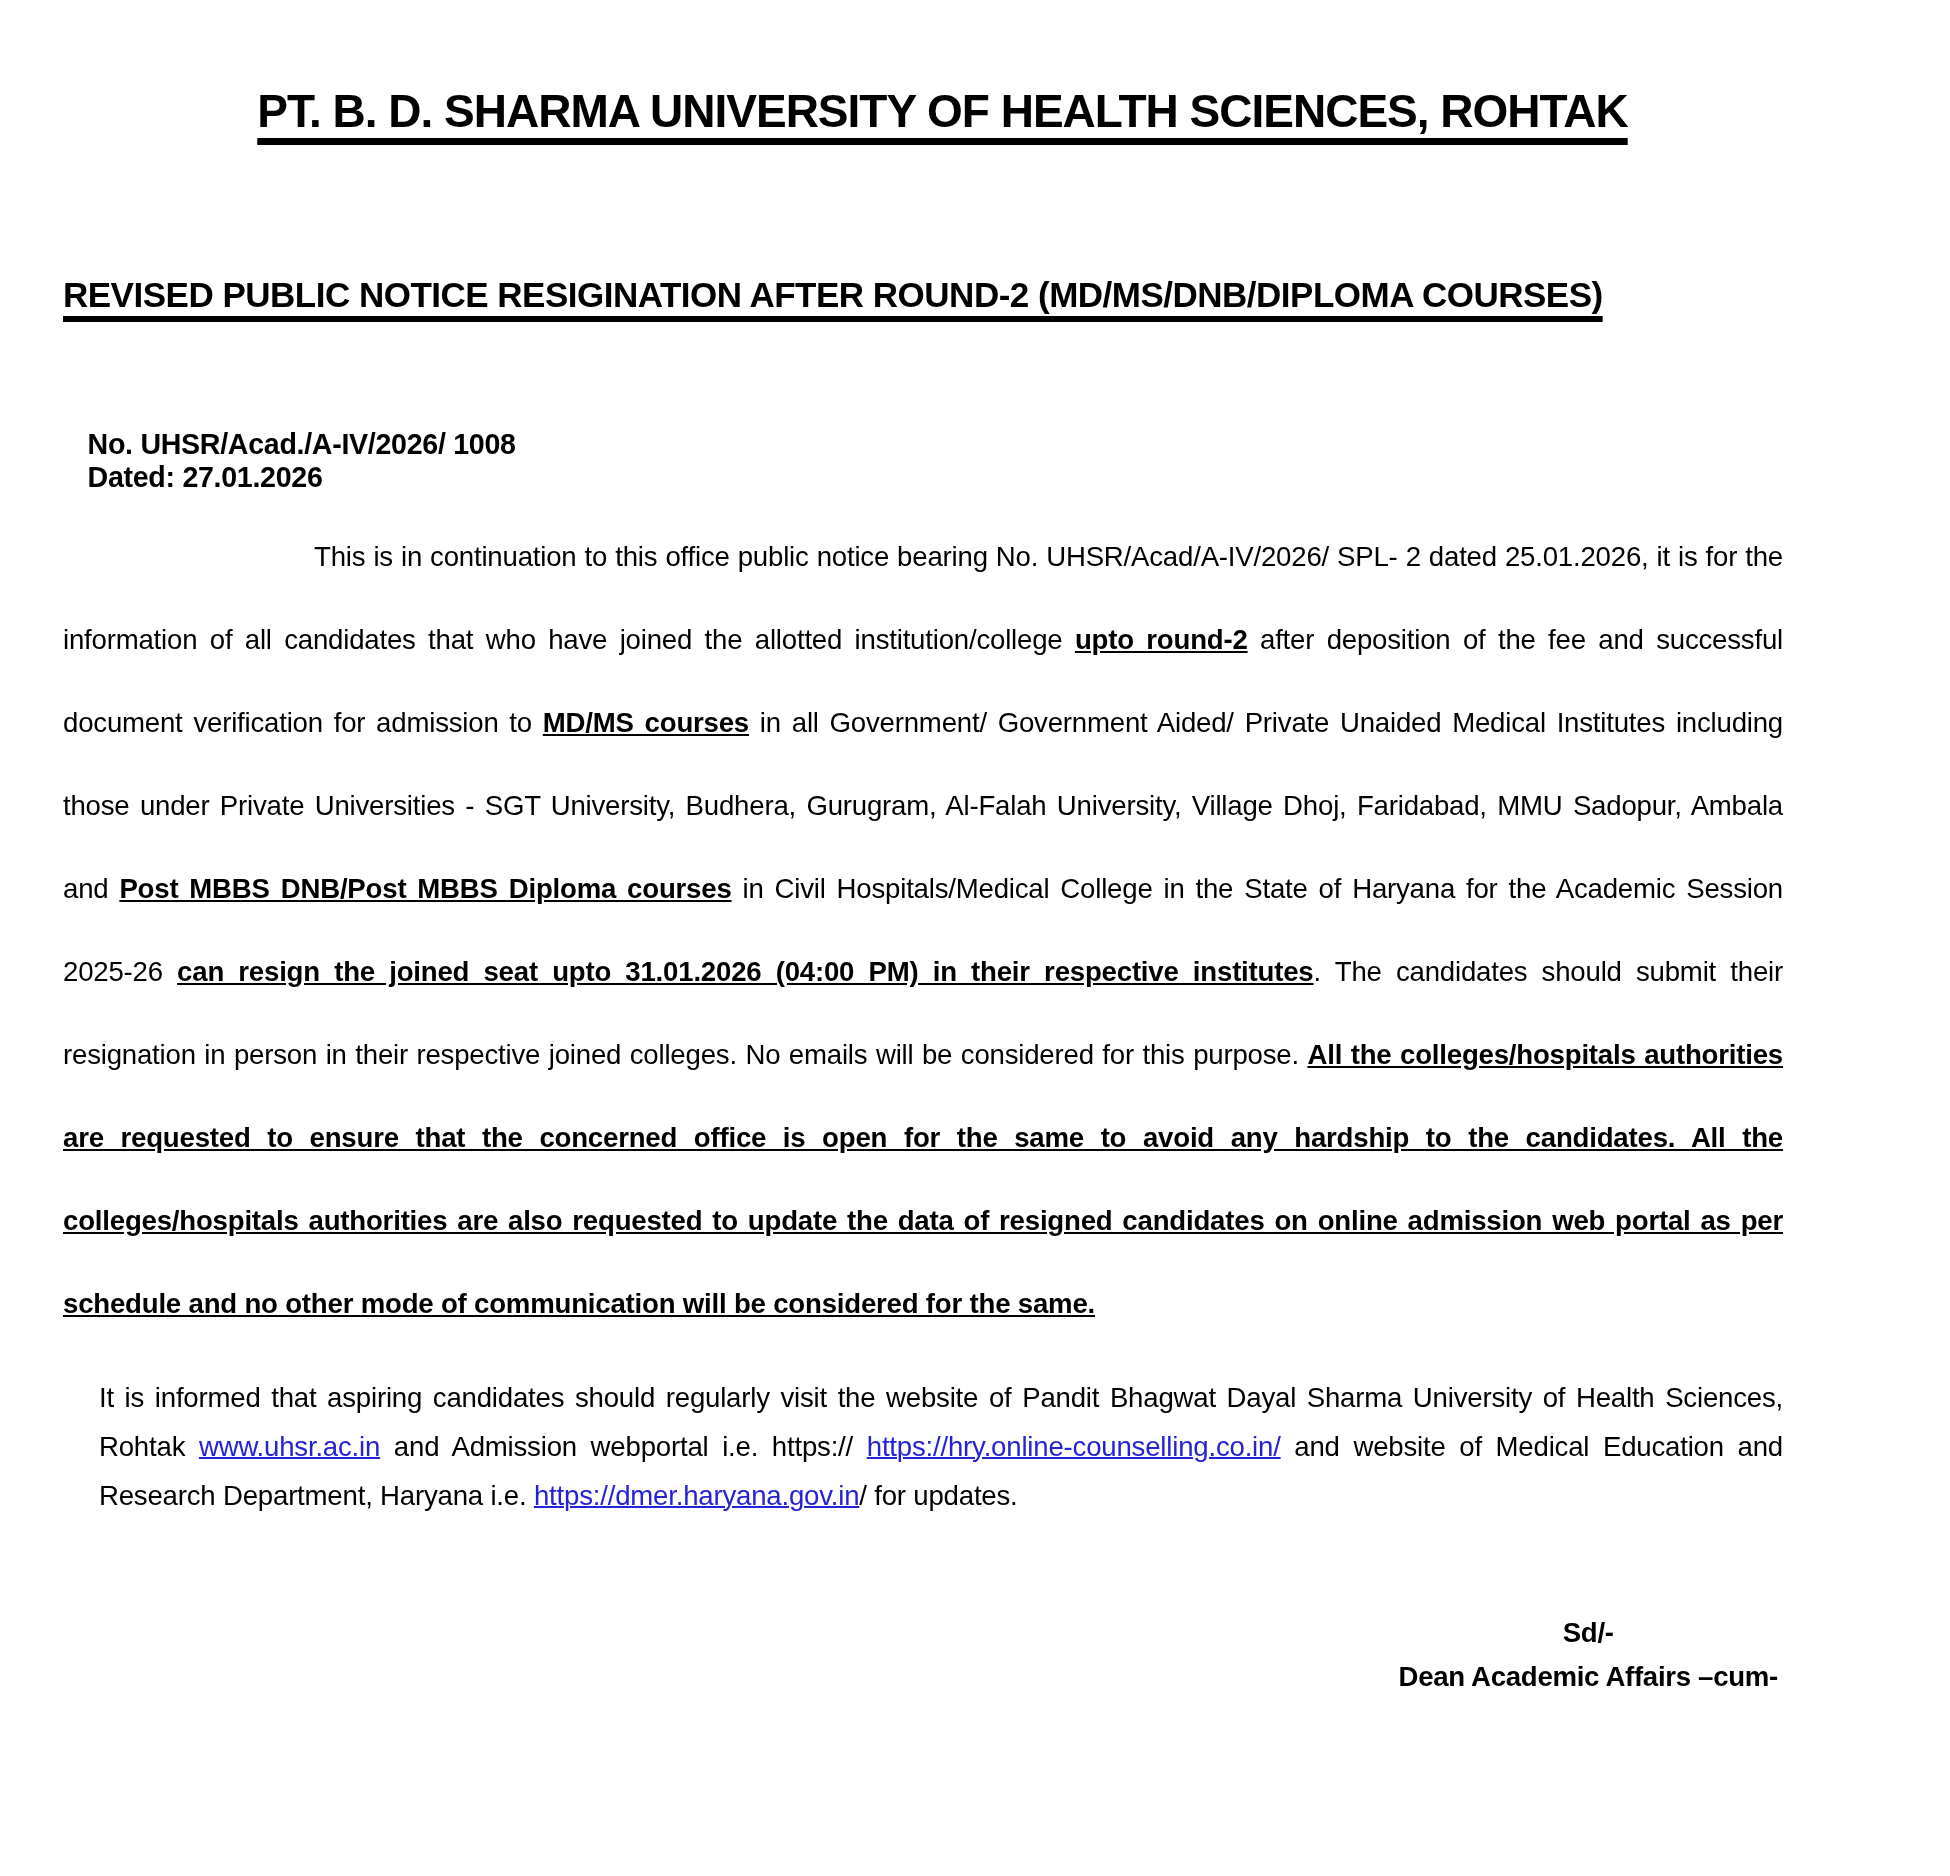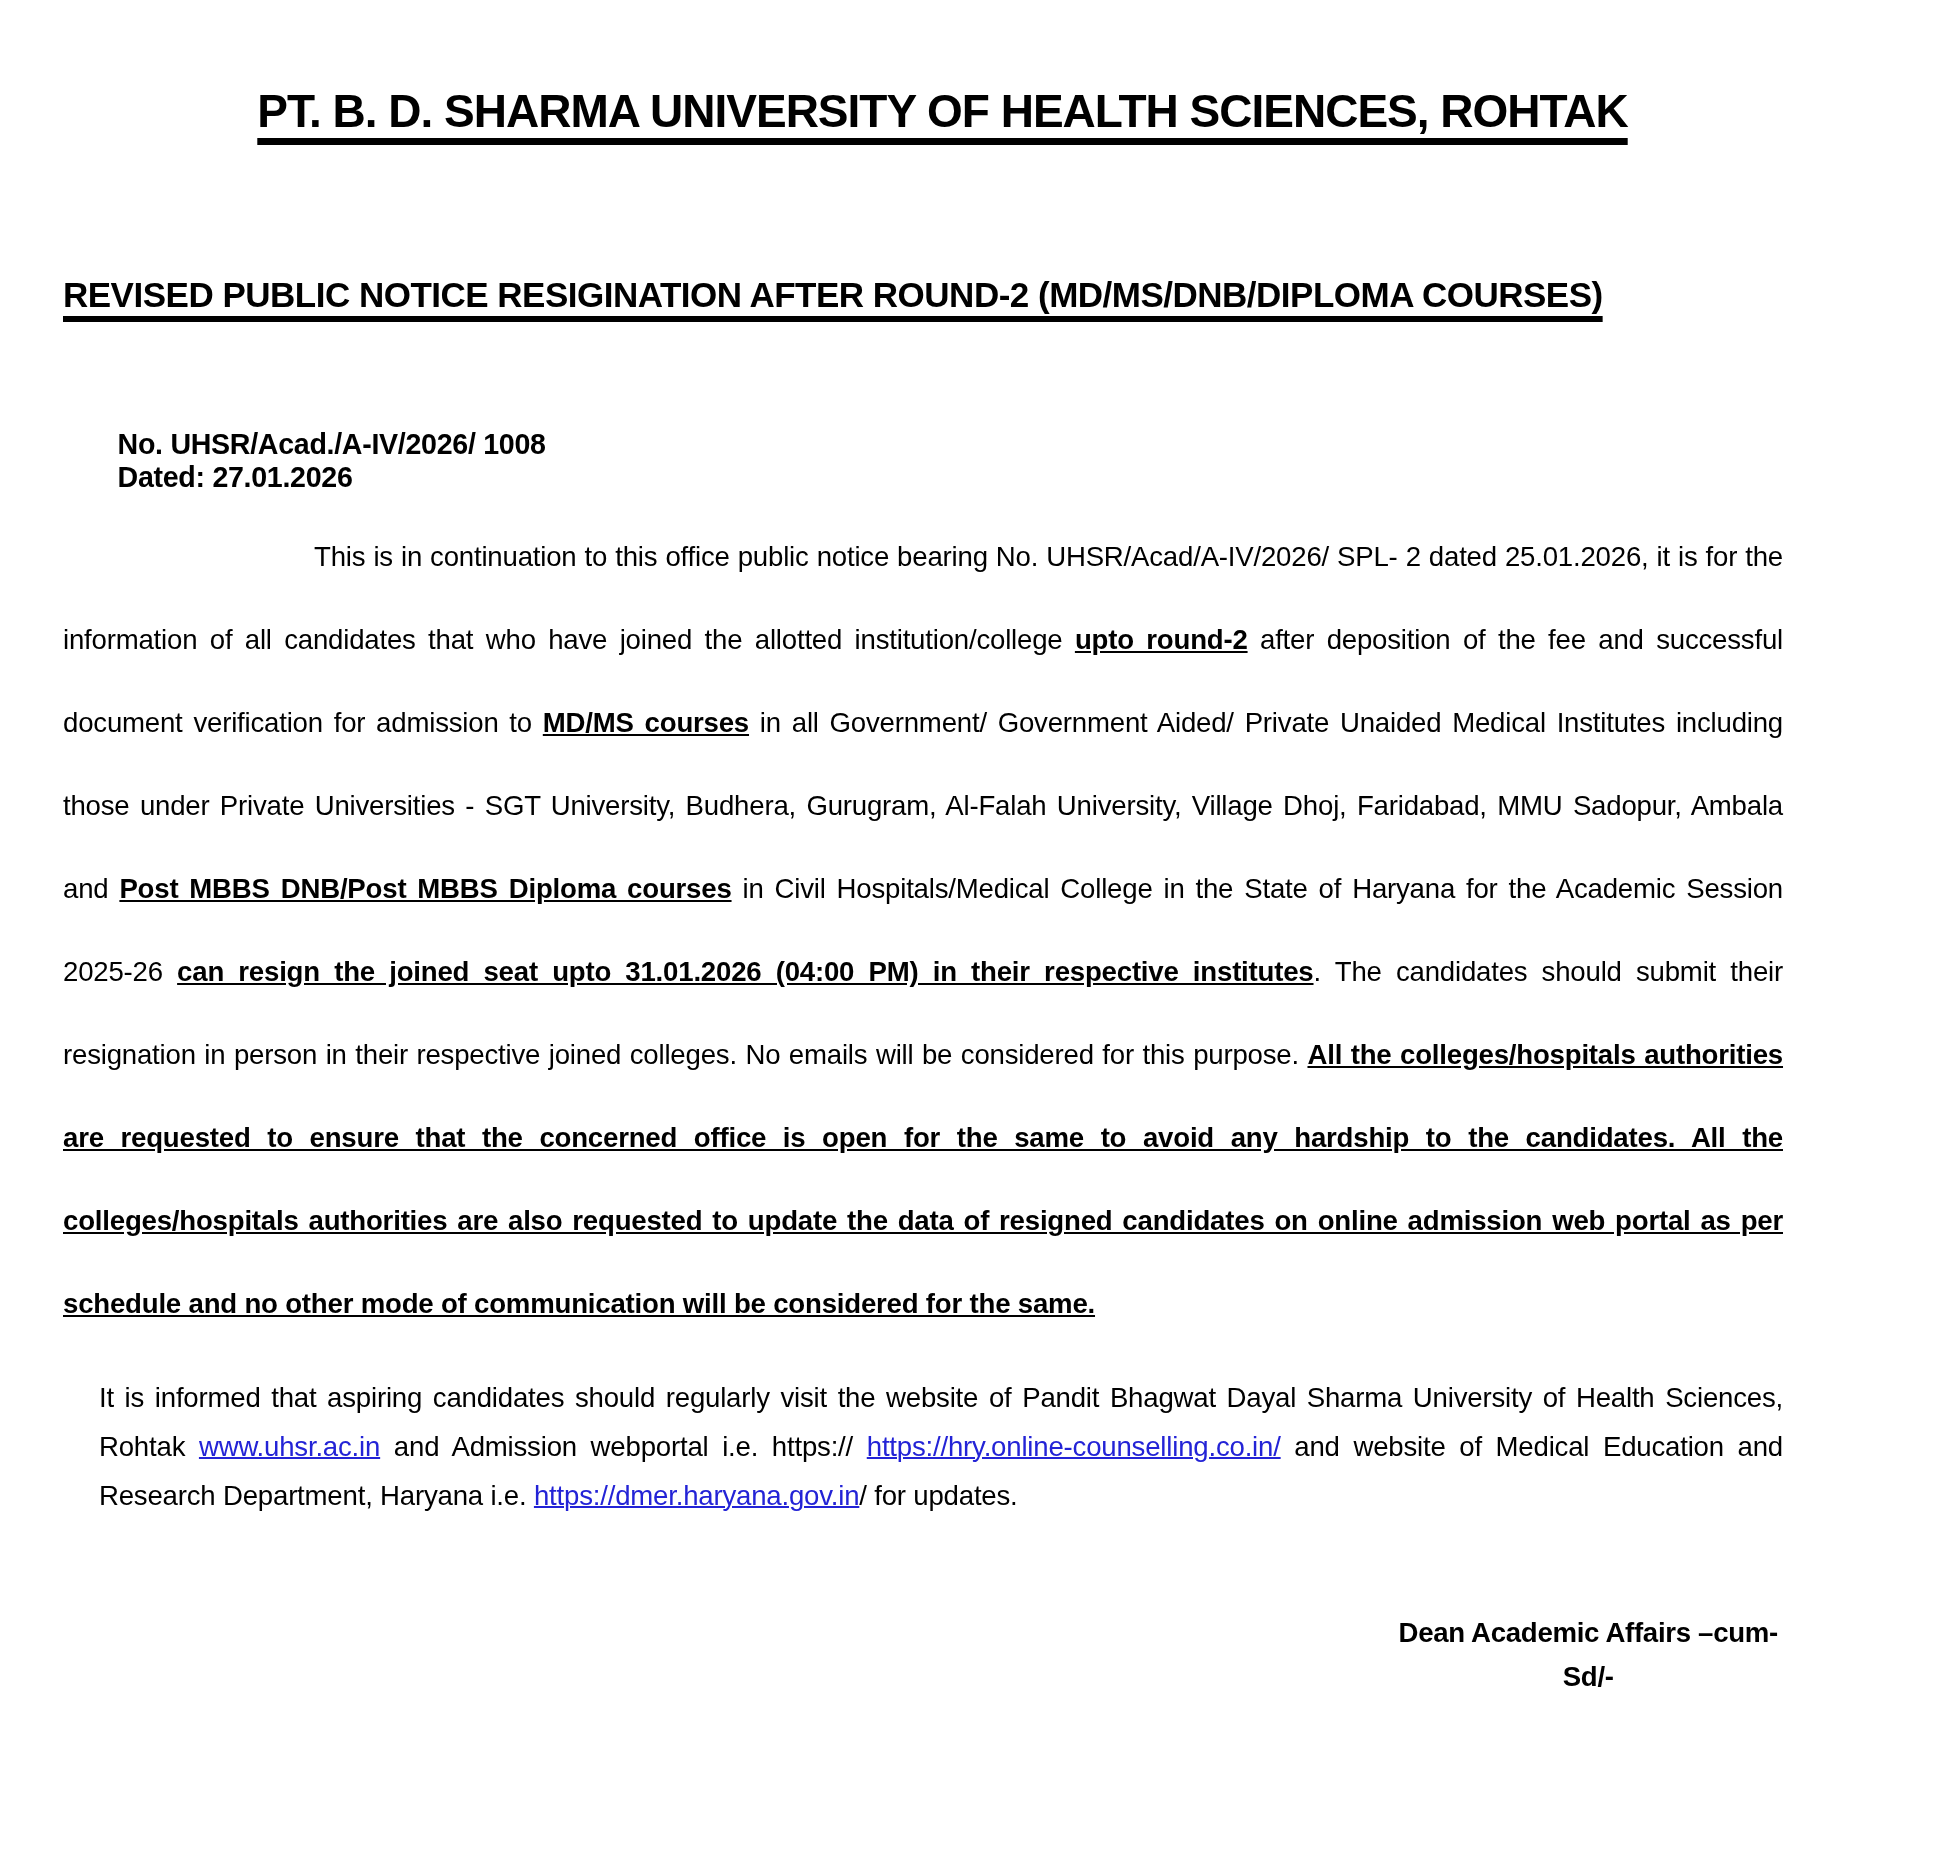--- a/index.html
+++ b/index.html
@@ -51,21 +51,20 @@
     align-items: baseline;
     margin-top: 75px;
     padding-left: 24.6px;
     font-size: 28.6px;
     font-weight: bold;
     letter-spacing: -0.3px;
     flex-direction: column;
   }
   .ref-row .date {
     margin-right: 60px;
-    margin-left: 30px;
   }
   .main-para {
     margin-top: 21.7px;
     font-size: 27.6px;
     letter-spacing: -0.2px;
     line-height: 83px;
     text-align: justify;
     text-indent: 251px;
   }
   .info-para {
@@ -109,18 +108,18 @@
   <div class="ref-row">
     <span class="refno">No. UHSR/Acad./A-IV/2026/ 1008</span>
     <span class="date">Dated: 27.01.2026</span>
   </div>
 
   <p class="main-para"><span>This is in continuation to this office public notice bearing No. UHSR/Acad/A-IV/2026/ SPL- 2 dated 25.01.2026, it is for the information of all candidates that who have joined the allotted institution/college </span><span class="b">upto round-2</span><span> after deposition of the fee and successful document verification for admission to </span><span class="b">MD/MS courses</span><span> in all Government/ Government Aided/ Private Unaided Medical Institutes including those under Private Universities - SGT University, Budhera, Gurugram, Al-Falah University, Village Dhoj, Faridabad, MMU Sadopur, Ambala and </span><span class="b">Post MBBS DNB/Post MBBS Diploma courses</span><span> in Civil Hospitals/Medical College in the State of Haryana for the Academic Session 2025-26 </span><span class="b">can resign the joined seat upto 31.01.2026 (04:00 PM) in their respective institutes</span><span>. The candidates should submit their resignation in person in their respective joined colleges. No emails will be considered for this purpose. </span><span class="b">All the colleges/hospitals authorities are requested to ensure that the concerned office is open for the same to avoid any hardship to the candidates. All the colleges/hospitals authorities are also requested to update the data of resigned candidates on online admission web portal as per schedule and no other mode of communication will be considered for the same.</span></p>
 
   <p class="info-para"><span>It is informed that aspiring candidates should regularly visit the website of Pandit Bhagwat Dayal Sharma University of Health Sciences, Rohtak </span><a class="doc-link" href="#">www.uhsr.ac.in</a><span> and Admission webportal i.e. https:// </span><a class="doc-link" href="#">https://hry.online-counselling.co.in/</a><span> and website of Medical Education and Research Department, Haryana i.e. </span><a class="doc-link" href="#">https://dmer.haryana.gov.in</a><span>/ for updates.</span></p>
 
   <div class="signature">
+    <div>Sd/-</div>
     <div>Dean Academic Affairs –cum-</div>
-    <div>Sd/-</div>
   </div>
 
 </div>
 
 
 </body></html>

